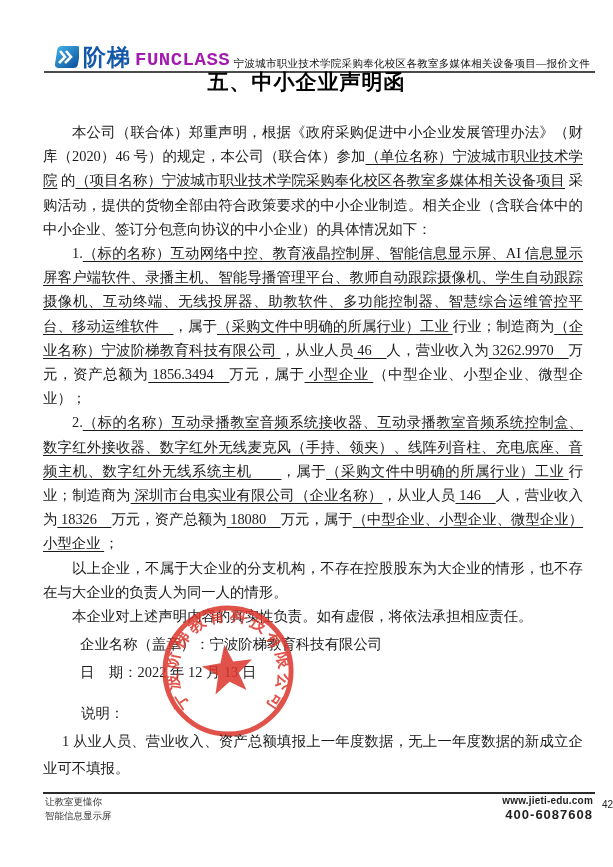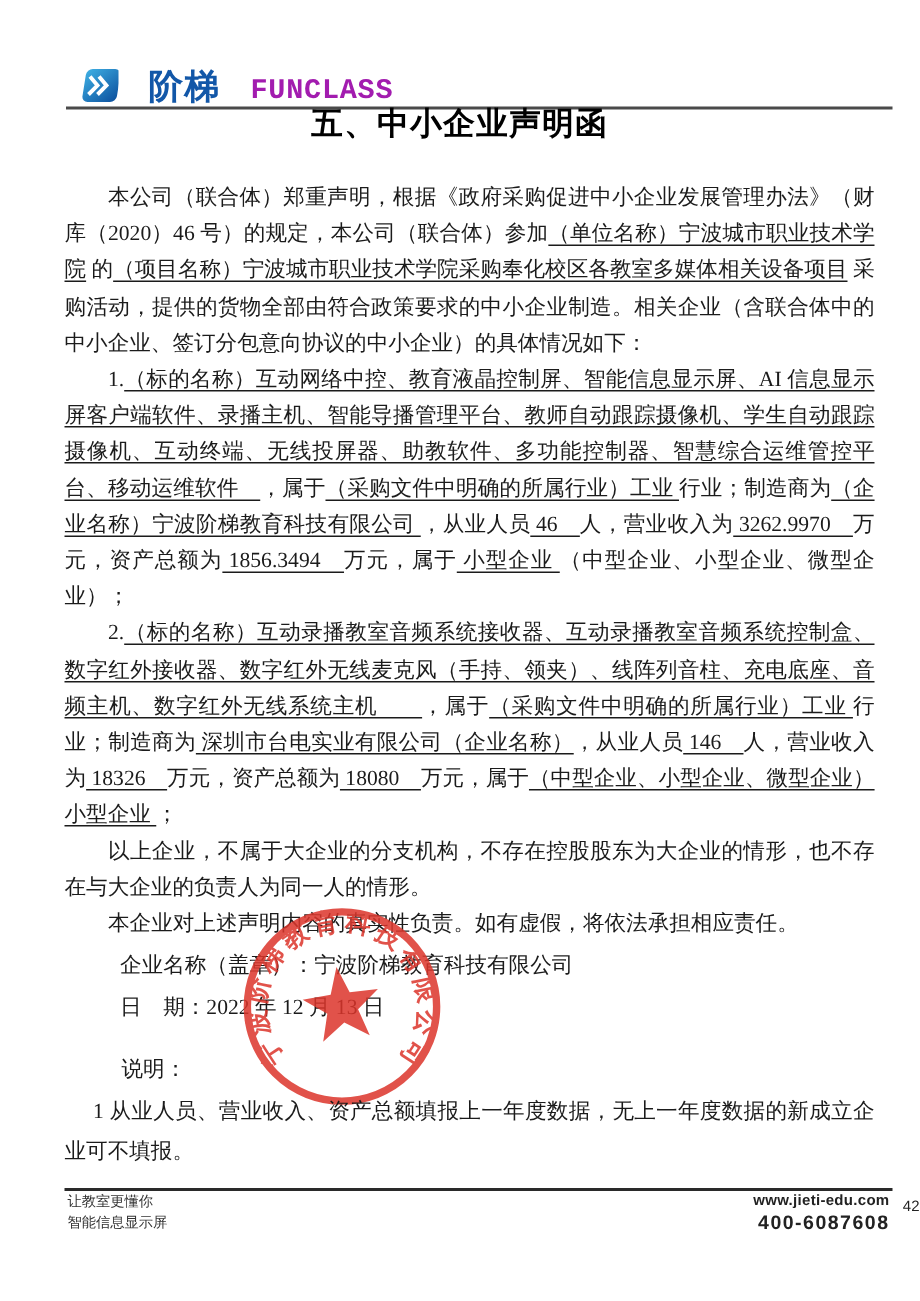--- a/index.html
+++ b/index.html
@@ -5,21 +5,21 @@
   * { margin:0; padding:0; box-sizing:border-box; }
   html,body { background:#ffffff; }
   .page {
     position:relative; width:613px; height:867px; margin:0 auto;
     background:#ffffff; overflow:hidden;
     font-family:"Liberation Serif","DejaVu Serif",serif;
     color:#1b1b1b;
   }
 
   
-  .brand { position:absolute; left:52px; top:42px; display:flex; align-items:center; gap:20px; }
+  .brand { position:absolute; left:52px; top:42px; display:flex; align-items:center; gap:4px; }
   .brand .logo-svg { width:27px; height:25px; display:block; }
   .brand-zh {
     font-family:"Liberation Sans","DejaVu Sans",sans-serif;
     font-weight:bold; font-size:23px; color:#1257a8; letter-spacing:1px;
   }
   .brand-en {
     font-family:Liberation Mono, monospace;
     font-weight:bold; font-size:19px; color:#a21caf; letter-spacing:0.5px; margin-top:5px;
   }
   .doc-title {
@@ -83,20 +83,21 @@
           <stop offset="1" stop-color="#0b4f9d"></stop>
         </linearGradient>
       </defs>
       <path d="M7,1 h15 a4,4 0 0 1 4,4 v14 a4,4 0 0 1 -4,4 h-15 a4,4 0 0 1 -4,-4 v-14 a4,4 0 0 1 4,-4 z" fill="url(#lg)" transform="skewX(-9) translate(3,0)"></path>
       <polyline points="8,6 13,12 7,18" fill="none" stroke="#ffffff" stroke-width="2.6"></polyline>
       <polyline points="14,6 19,12 13,18" fill="none" stroke="#ffffff" stroke-width="2.6"></polyline>
     </svg>
     <span class="brand-zh">阶梯</span>
     <span class="brand-en">FUNCLASS</span>
   </div>
+  <div class="doc-title">宁波城市职业技术学院采购奉化校区各教室多媒体相关设备项目—报价文件</div>
   <div class="header-rule"></div>
 
   <div class="page-title">五、中小企业声明函</div>
 
   <div class="body-text">
     <p><span>本公司（联合体）郑重声明，根据《政府采购促进中小企业发展管理办法》（财库（2020）46 号）的规定，本公司（联合体）参加</span><span class="u">（单位名称）宁波城市职业技术学院</span><span> 的</span><span class="u">（项目名称）宁波城市职业技术学院采购奉化校区各教室多媒体相关设备项目</span><span> 采购活动，提供的货物全部由符合政策要求的中小企业制造。相关企业（含联合体中的中小企业、签订分包意向协议的中小企业）的具体情况如下：</span></p>
 
     <p><span>1.</span><span class="u">（标的名称）互动网络中控、教育液晶控制屏、智能信息显示屏、AI 信息显示屏客户端软件、录播主机、智能导播管理平台、教师自动跟踪摄像机、学生自动跟踪摄像机、互动终端、无线投屏器、助教软件、多功能控制器、智慧综合运维管控平台、移动运维软件　</span><span>，属于</span><span class="u">（采购文件中明确的所属行业）工业 </span><span>行业；制造商为</span><span class="u">（企业名称）宁波阶梯教育科技有限公司 </span><span>，从业人员</span><span class="u"> 46　</span><span>人，营业收入为</span><span class="u"> 3262.9970　</span><span>万元，资产总额为</span><span class="u"> 1856.3494　</span><span>万元，属于</span><span class="u"> 小型企业 </span><span>（中型企业、小型企业、微型企业）；</span></p>
 
     <p><span>2.</span><span class="u">（标的名称）互动录播教室音频系统接收器、互动录播教室音频系统控制盒、数字红外接收器、数字红外无线麦克风（手持、领夹）、线阵列音柱、充电底座、音频主机、数字红外无线系统主机　　</span><span>，属于</span><span class="u">（采购文件中明确的所属行业）工业 </span><span>行业；制造商为</span><span class="u"> 深圳市台电实业有限公司（企业名称）</span><span>，从业人员</span><span class="u"> 146　</span><span>人，营业收入为</span><span class="u"> 18326　</span><span>万元，资产总额为</span><span class="u"> 18080　</span><span>万元，属于</span><span class="u">（中型企业、小型企业、微型企业）小型企业 </span><span>；</span></p>

